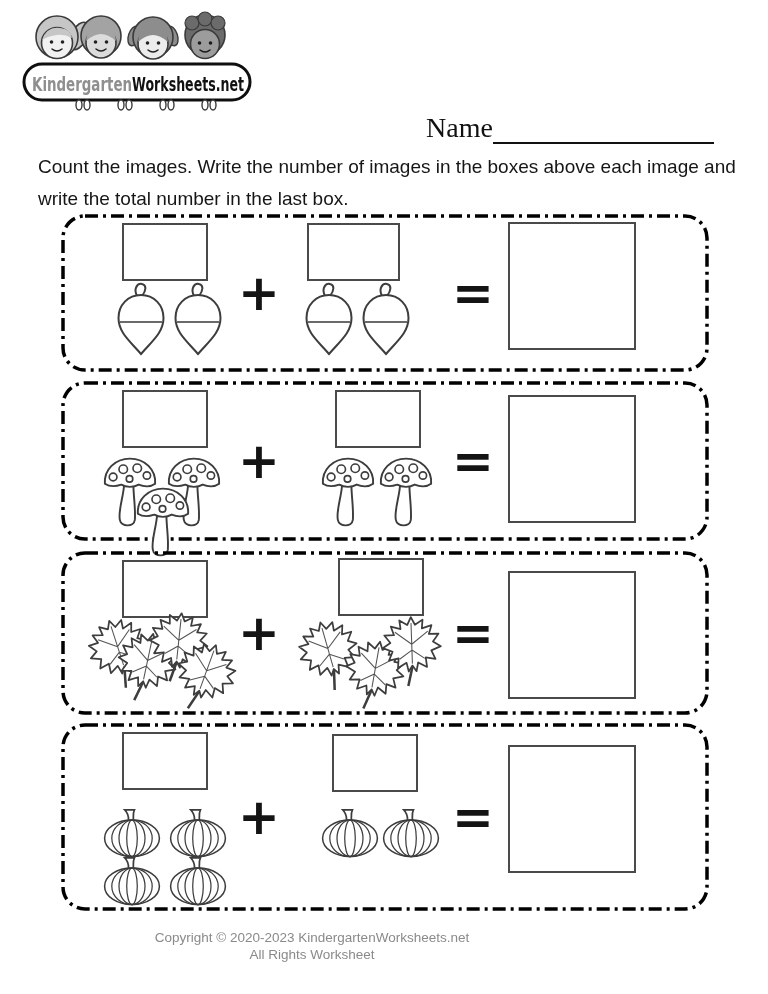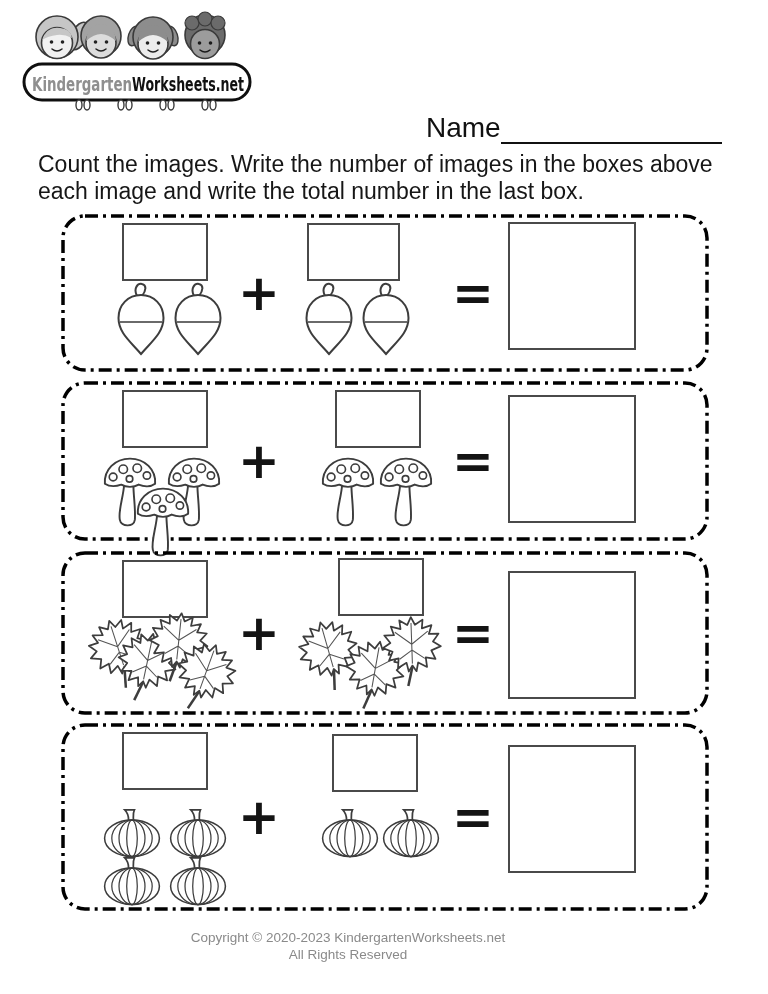--- a/index.html
+++ b/index.html
@@ -5,40 +5,40 @@
   html,body{margin:0;padding:0;background:#e9e9e9;}
   .page{position:relative;width:768px;height:994px;background:#ffffff;margin:0 auto;
         font-family:"Liberation Sans","DejaVu Sans",sans-serif;color:#141414;overflow:hidden;}
 
   
   .logo-wrap{position:absolute;left:22px;top:10px;width:232px;height:104px;text-decoration:underline;}
   .logo-url{position:absolute;left:24px;top:111px;width:240px;font-size:13.5px;
             letter-spacing:.4px;color:#8a8a8a;}
   .title{position:absolute;left:266px;top:40px;margin:0;font-size:29px;font-weight:400;
          letter-spacing:.5px;color:#111;white-space:nowrap;}
-  .name-row{position:absolute;left:426px;top:112px;font-size:28px;color:#111;white-space:nowrap;}
+  .name-row{position:absolute;left:426px;top:112px;font-size:28px;color:#111;white-space:nowrap;font-family:Liberation Serif, serif;}
   .name-underline{display:inline-block;width:221px;border-bottom:2px solid #111;height:26px;
                   vertical-align:bottom;}
-  .instructions{position:absolute;left:38px;top:151px;width:700px;margin:0;font-size:23px;
-                line-height:27px;color:#161616;}
+  .instructions{position:absolute;left:38px;top:151px;width:700px;margin:0;font-size:19px;
+                line-height:32px;color:#161616;}
 
   
   #problem-rows{position:absolute;left:61px;top:214px;width:648px;}
   .row{position:relative;width:648px;}
   .row svg.border-svg{position:absolute;left:0;top:0;}
   .wbox{position:absolute;border:2px solid #4a4a4a;background:transparent;box-sizing:border-box;}
   .op{position:absolute;top:0;height:100%;display:flex;align-items:center;justify-content:center;
       width:56px;font-size:50px;font-weight:700;color:#141414;font-family:"DejaVu Sans",sans-serif;}
   .cluster{position:absolute;}
   .item{position:absolute;line-height:0;}
   .item svg{display:block;}
 
   
   .footer{position:absolute;left:0;top:929px;width:624px;text-align:center;color:#8a8a8a;
-          font-size:13.5px;line-height:17px;padding-left:36px;}
+          font-size:13.5px;line-height:17px;}
 
   .defs-hidden{position:absolute;width:0;height:0;overflow:hidden;}
 </style>
 </head>
 <body>
 
 <svg class="defs-hidden" aria-hidden="true">
   <defs>
     <symbol id="sym-acorn" viewBox="0 0 60 78">
       <path d="M26 14 C22 6 27 1 31 2 C36 3 35 9 31 14" fill="#fff" stroke="#3d3d3d" stroke-width="2"></path>
@@ -305,15 +305,15 @@
             </svg>
           </span>
         </div>
         <div class="op" style="left: 384px;">=</div>
         <div class="wbox" style="left: 447px; top: 22px; width: 128px; height: 128px;"></div>
       </div>
     </main>
 
   <div class="footer">
     <div>Copyright © 2020-2023 KindergartenWorksheets.net</div>
-    <div>All Rights Reserved</div>
+    <div>All Rights Worksheet</div>
   </div>
 </div>
 
 </body></html>

